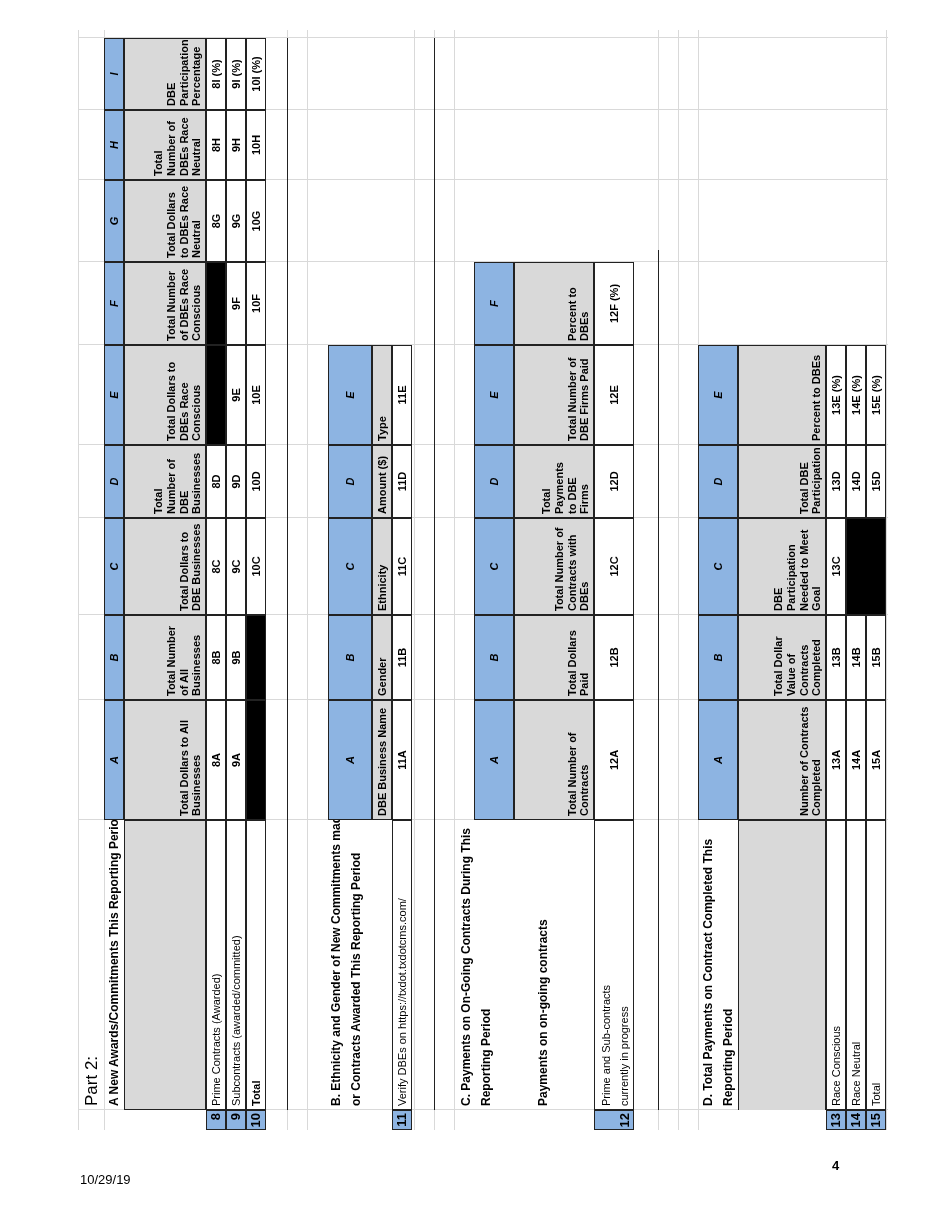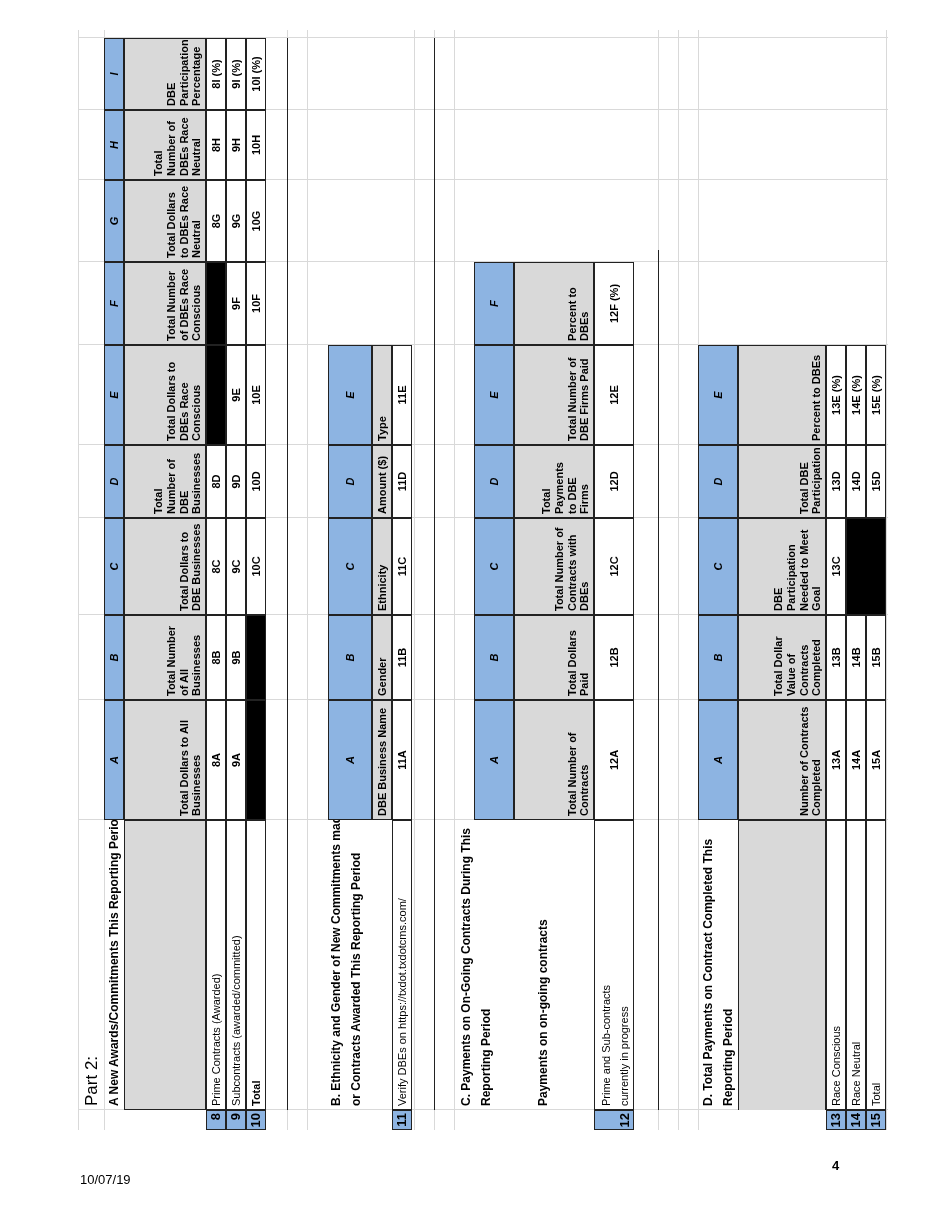--- a/index.html
+++ b/index.html
@@ -195,14 +195,14 @@
   <div class="cell" style="left:685px;top:768px;width:100px;height:20px;">14E (%)</div>
 
   <div class="cell rownum" style="left:0;top:788px;width:20px;height:20px;">15</div>
   <div class="cell label" style="left:20px;top:788px;width:290px;height:20px;">Total</div>
   <div class="cell" style="left:310px;top:788px;width:120px;height:20px;">15A</div>
   <div class="cell" style="left:430px;top:788px;width:85px;height:20px;">15B</div>
   <div class="cell" style="left:612px;top:788px;width:73px;height:20px;">15D</div>
   <div class="cell" style="left:685px;top:788px;width:100px;height:20px;">15E (%)</div>
 </div>
 
-<div class="footer" style="left:80px;top:1172px;">10/07/19</div>
+<div class="footer" style="left:80px;top:1172px;">10/29/19</div>
 <div class="footer" style="left:832px;top:1158px;font-weight:bold;">4</div>
 
 </body></html>

